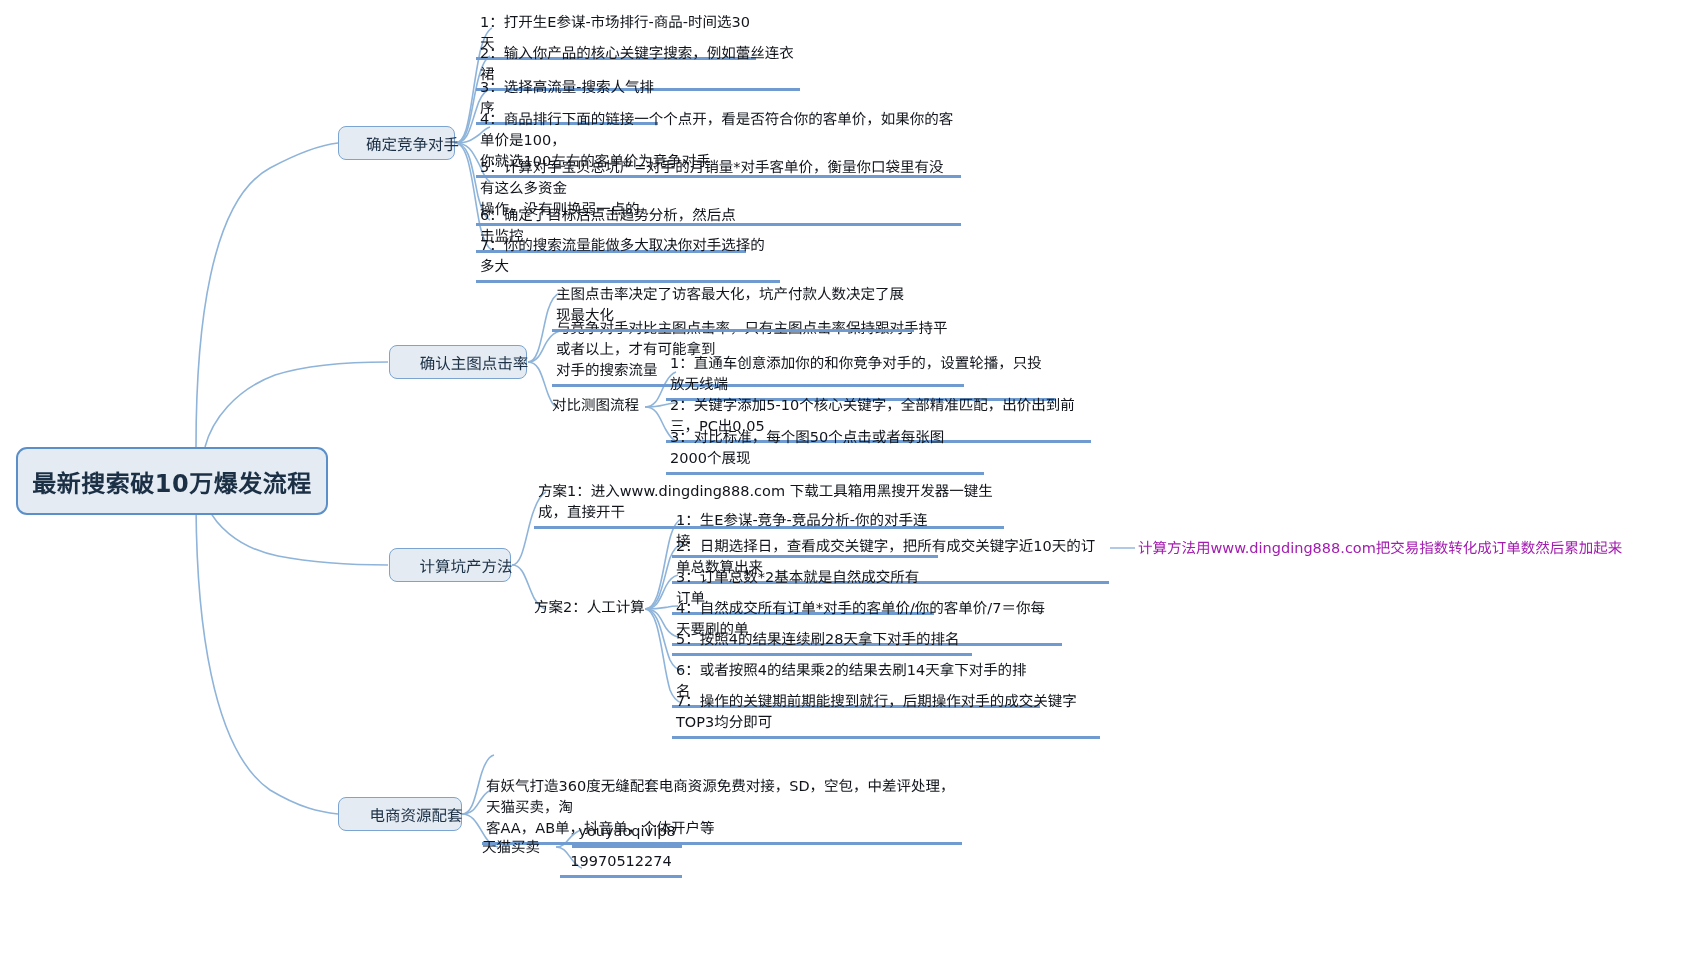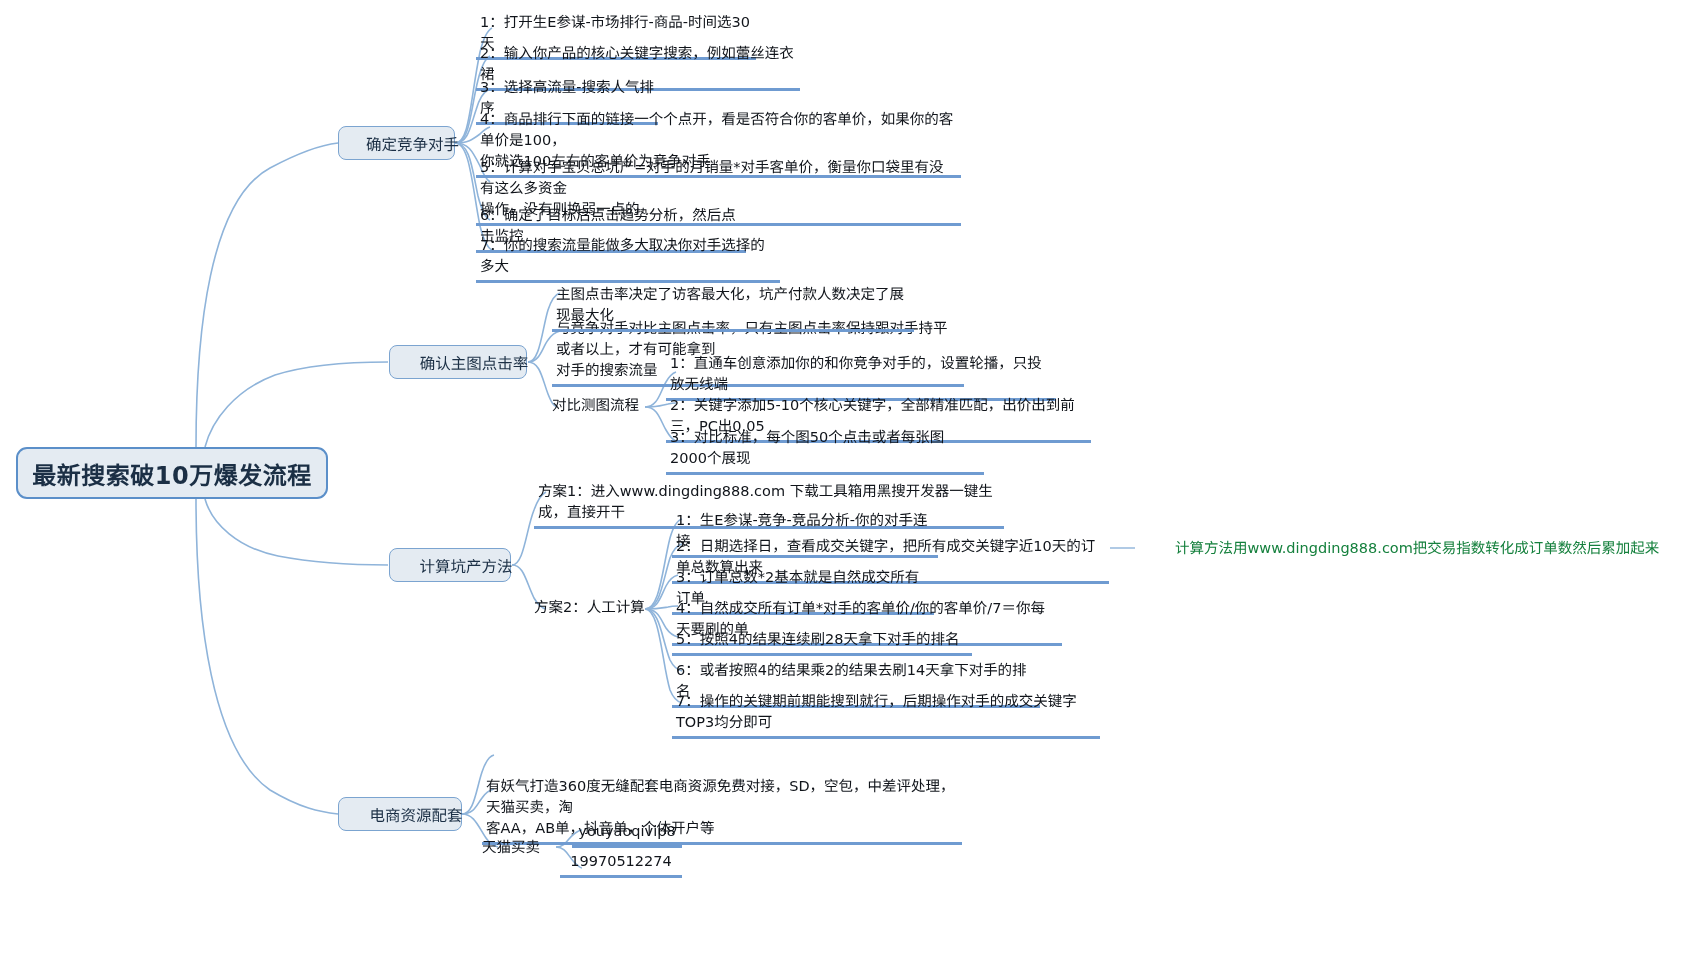--- a/index.html
+++ b/index.html
@@ -27,21 +27,21 @@
     height: 956px;
     pointer-events: none;
   }
 
   
   .root-node {
     position: absolute;
     left: 16px;
     top: 447px;
     width: 312px;
-    height: 52px;
+    height: 68px;
     box-sizing: border-box;
     background: #e4ebf2;
     border: 2.5px solid #5b8fc9;
     border-radius: 11px;
     display: flex;
     align-items: center;
     justify-content: center;
     z-index: 5;
   }
   .root-node .root-label {
@@ -89,23 +89,22 @@
   }
   
   .plain {
     position: absolute;
     z-index: 4;
   }
   .plain .leaf-text {
     display: block;
     font-size: 14.5px;
     line-height: 21px;
-    color: #15803d;
+    color: #a21caf;
     white-space: pre-wrap;
-    margin-left: 37px;
   }
   
   .group-label {
     position: absolute;
     z-index: 4;
   }
   .group-label .leaf-text {
     font-size: 14.5px;
     line-height: 21px;
     color: #10141a;

